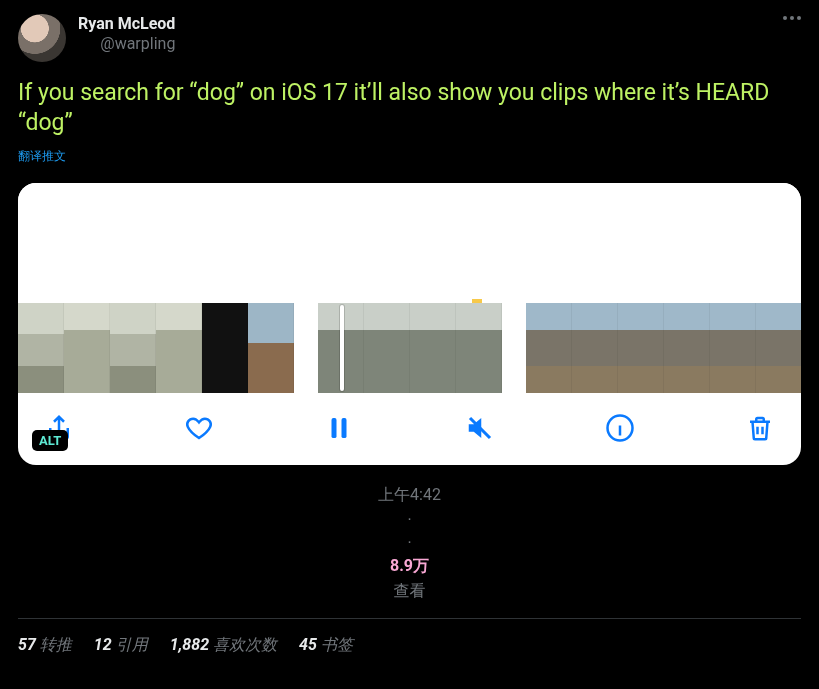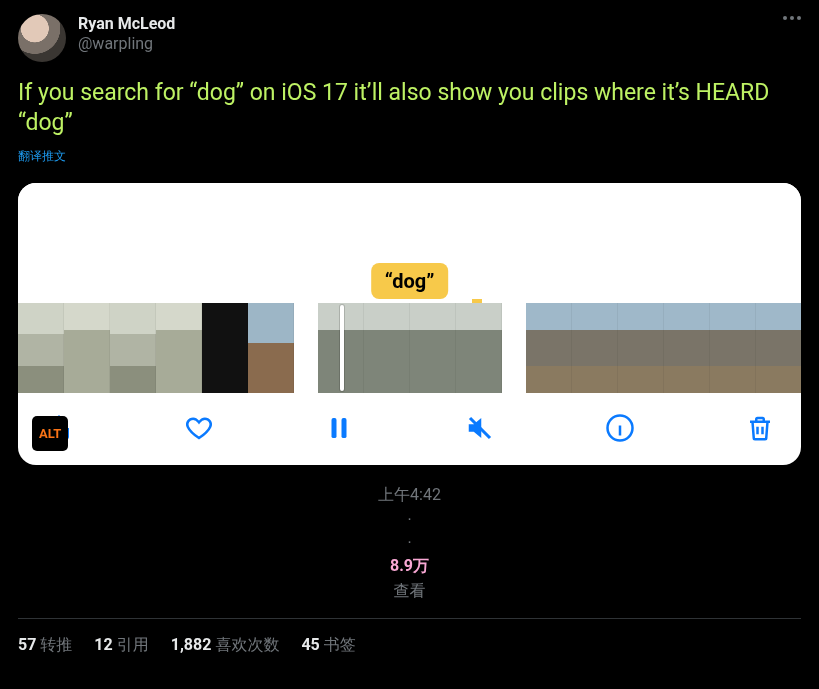--- a/index.html
+++ b/index.html
@@ -10,20 +10,21 @@
     width: 819px;
     height: 689px;
     overflow: hidden;
     padding: 14px 18px;
   }
   .header {
     display: flex;
     align-items: flex-start;
     gap: 12px;
     position: relative;
+    text-align: right;
   }
   .avatar {
     width: 48px;
     height: 48px;
     border-radius: 50%;
     background: radial-gradient(circle at 35% 30%, #e2c9b8 0 30%, #7a7068 31% 55%, #3a3632 56% 100%);
     flex-shrink: 0;
   }
   .user-block { display: flex; flex-direction: column; }
   .display-name { font-weight: 700; font-size: 16px; color: #e7e9ea; }
@@ -129,24 +130,24 @@
     justify-content: center;
     cursor: pointer;
   }
   .tool-icon svg { width: 30px; height: 30px; stroke: #0a7aff; fill: none; stroke-width: 2; }
 
   .alt-badge {
     position: absolute;
     left: 14px;
     bottom: 14px;
     background: #000;
-    color: #f97316;
+    color: #5eead4;
     font-size: 13px;
     font-weight: 700;
-    padding: 10px 7px;
+    padding: 3px 7px;
     border-radius: 5px;
   }
 
   .meta-line {
     margin-top: 20px;
     color: #71767b;
     font-size: 16px;
     display: flex;
     align-items: center;
     gap: 4px;
@@ -154,21 +155,21 @@
   }
   .meta-line .bold { color: #f9a8d4; font-weight: 700; }
 
   .divider { height: 1px; background: #2f3336; margin: 16px 0; }
 
   .stats-row {
     display: flex;
     gap: 22px;
     font-size: 16px;
   }
-  .stat { color: #71767b; }
+  .stat { color: #71767b; font-style: italic; }
   .stat b { color: #e7e9ea; font-weight: 700; margin-right: 4px; }
 </style>
 </head>
 <body>
 
 
 
 <div class="header">
   <div class="avatar"></div>
   <div class="user-block">
@@ -180,21 +181,20 @@
       <span></span>
       <span></span>
   </div>
 </div>
 
 <div class="tweet-text">If you search for “dog” on iOS 17 it’ll also show you clips where it’s HEARD “dog”</div>
 <div class="translate-link">翻译推文</div>
 
 <div class="media-card">
   <div class="media-top-pad"></div>
-  <div class="dog-bubble">“dog”</div>
   <div class="ticker"></div>
 
   <div class="timeline">
     <div class="strip">
       <div class="frame f-dog1"></div>
       <div class="frame f-dog1b"></div>
       <div class="frame f-dog1"></div>
       <div class="frame f-dog1b"></div>
       <div class="frame f-dark"></div>
       <div class="frame f-people"></div>

